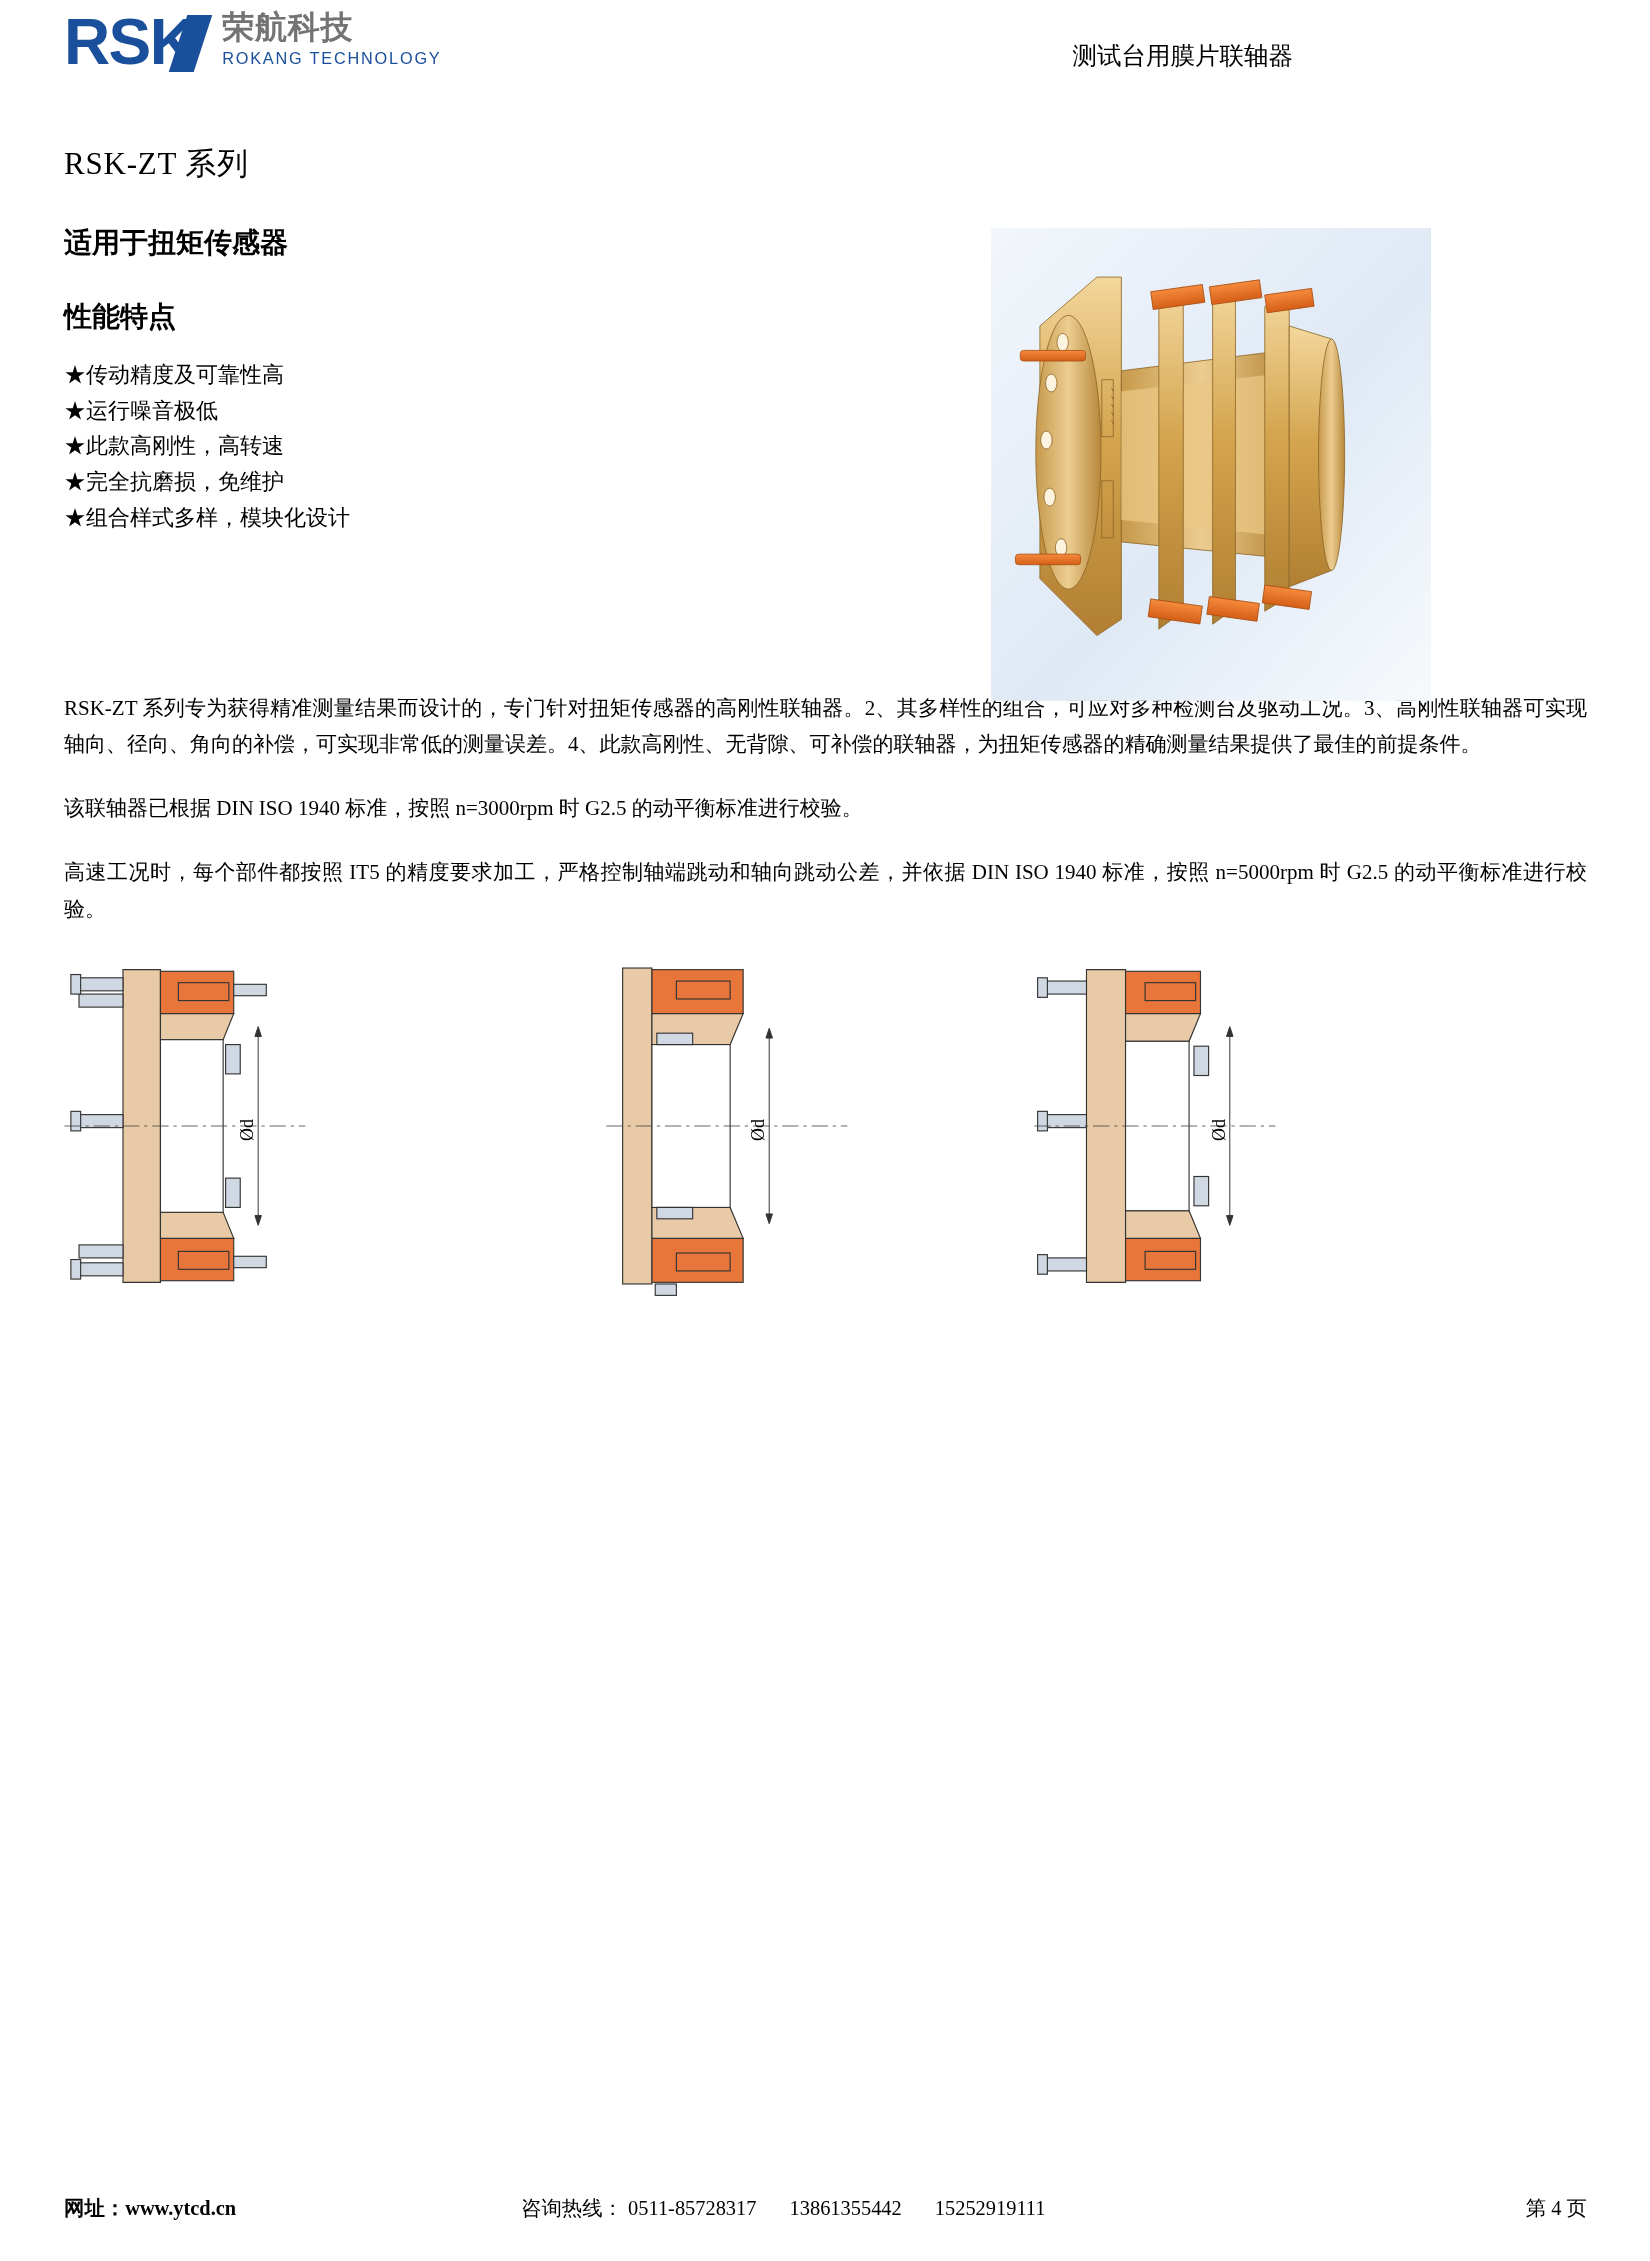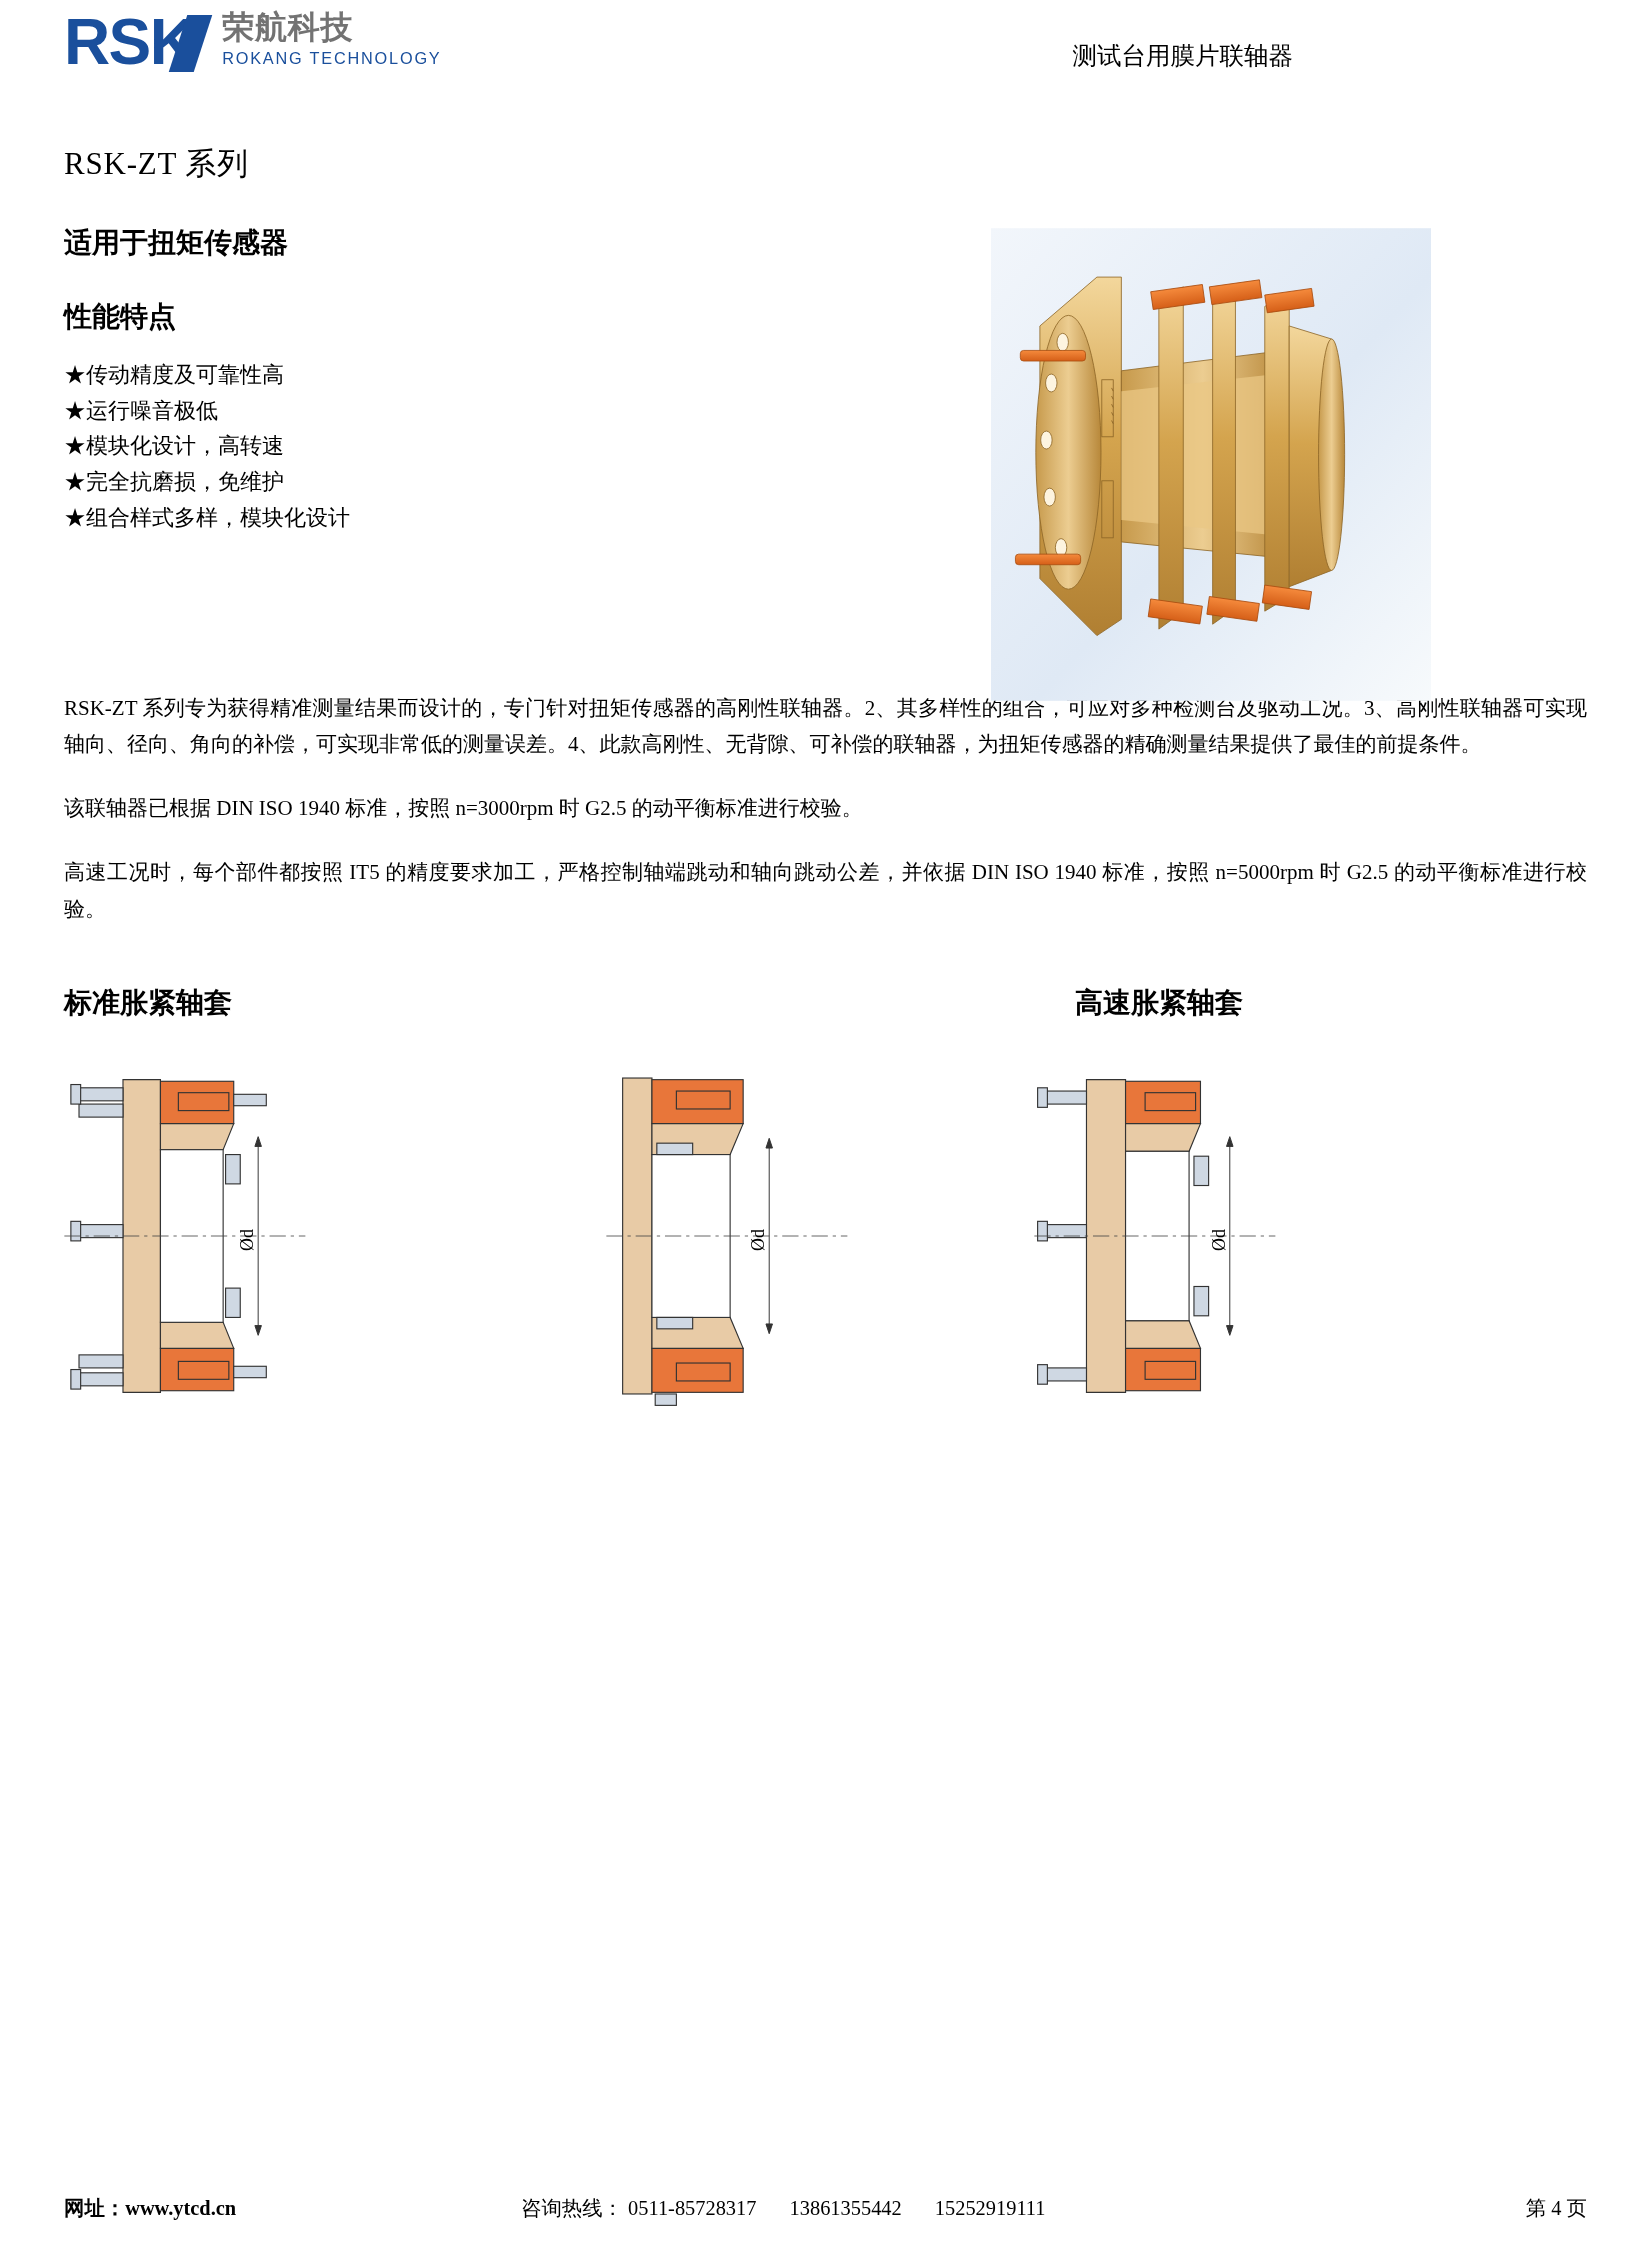--- a/index.html
+++ b/index.html
@@ -183,35 +183,31 @@
 
   <h1 class="series">RSK-ZT 系列</h1>
 
   <h2 class="sub">适用于扭矩传感器</h2>
 
   <h2 class="feat">性能特点</h2>
 
   <ul class="features">
     <li>★传动精度及可靠性高</li>
     <li>★运行噪音极低</li>
-    <li>★模块化设计，高转速</li>
+    <li>★此款高刚性，高转速</li>
     <li>★完全抗磨损，免维护</li>
     <li>★组合样式多样，模块化设计</li>
   </ul>
 
   <div style="height:155px"></div>
 
   <p class="body">RSK-ZT 系列专为获得精准测量结果而设计的，专门针对扭矩传感器的高刚性联轴器。2、其多样性的组合，可应对多种检测台及驱动工况。3、高刚性联轴器可实现轴向、径向、角向的补偿，可实现非常低的测量误差。4、此款高刚性、无背隙、可补偿的联轴器，为扭矩传感器的精确测量结果提供了最佳的前提条件。</p>
   <p class="body">该联轴器已根据 DIN ISO 1940 标准，按照 n=3000rpm 时 G2.5 的动平衡标准进行校验。</p>
   <p class="body">高速工况时，每个部件都按照 IT5 的精度要求加工，严格控制轴端跳动和轴向跳动公差，并依据 DIN ISO 1940 标准，按照 n=5000rpm 时 G2.5 的动平衡标准进行校验。</p>
 
-  <div class="draw-titles">
-    <div class="draw-title dt-left">标准胀紧轴套</div>
-    <div class="draw-title dt-right">高速胀紧轴套</div>
-  </div>
 
   <div class="drawings">
 
     <svg class="dwg dwg-a" width="245" height="342" viewBox="0 0 300 420">
       <g stroke="#333" stroke-width="1.4" fill="none">
 
         <path d="M72 18 L118 18 L118 402 L72 402 Z" fill="#e8cba6"></path>
 
         <rect x="118" y="20" width="90" height="52" fill="#e8763a"></rect>
         <rect x="118" y="348" width="90" height="52" fill="#e8763a"></rect>

